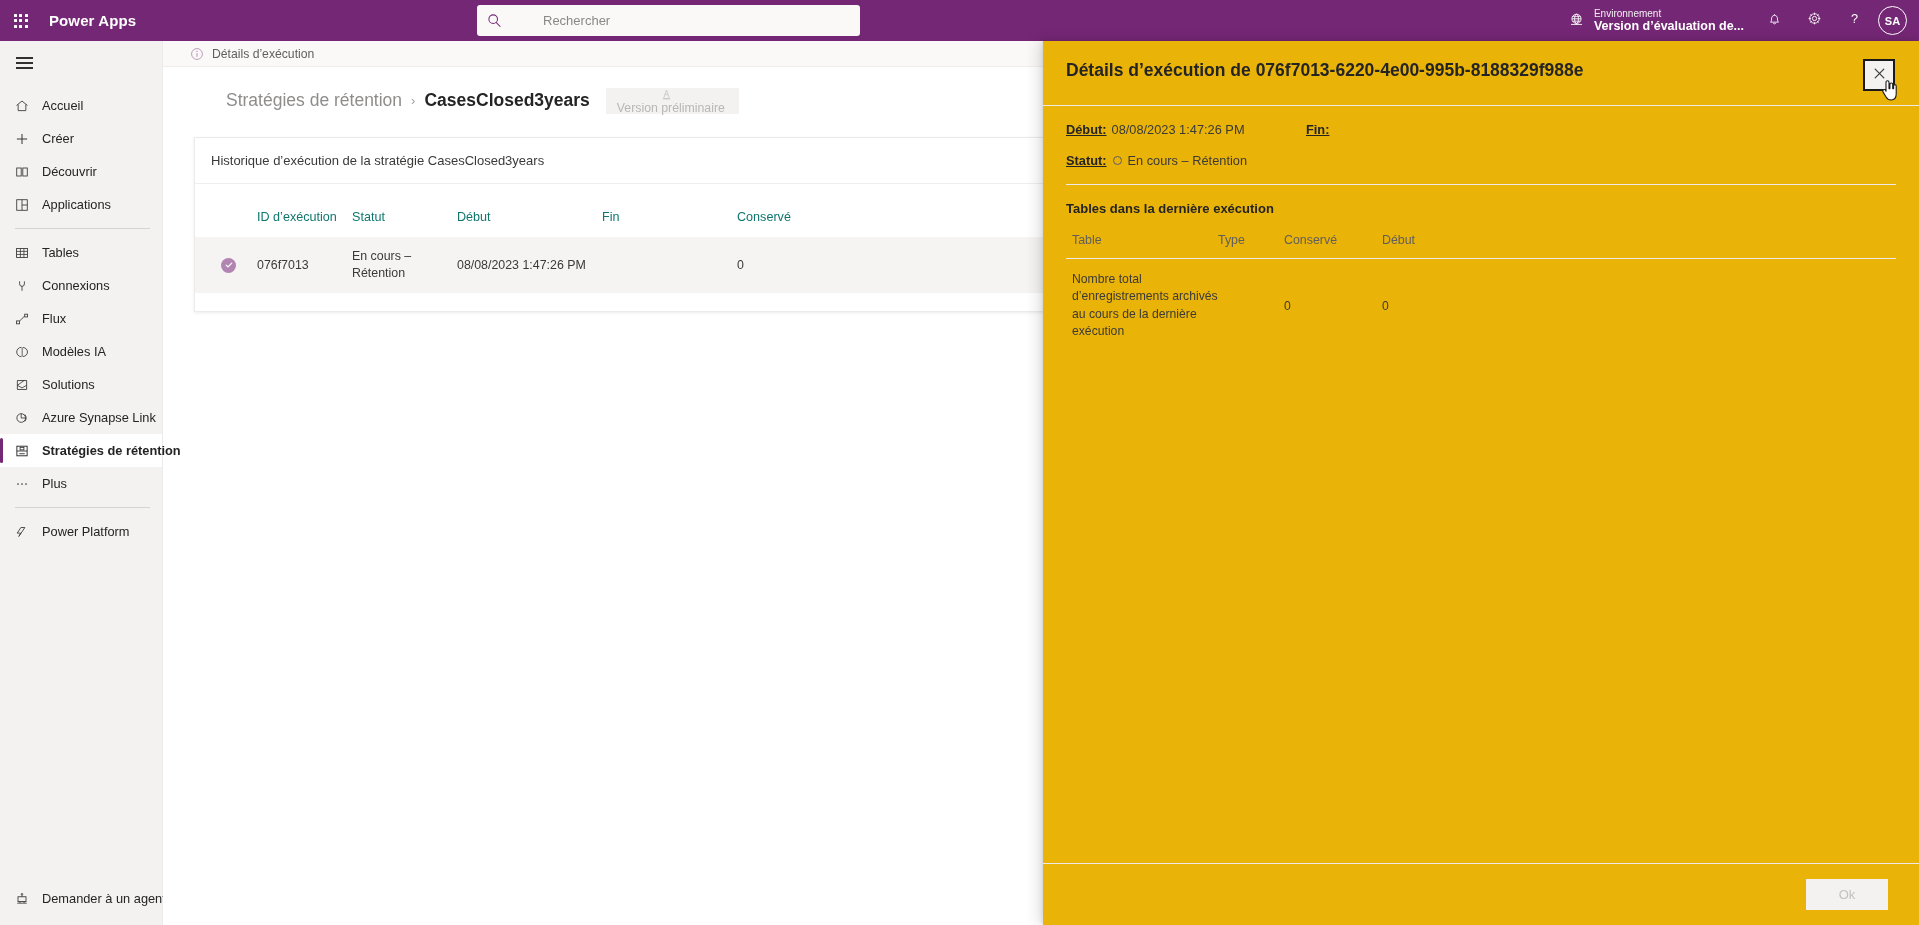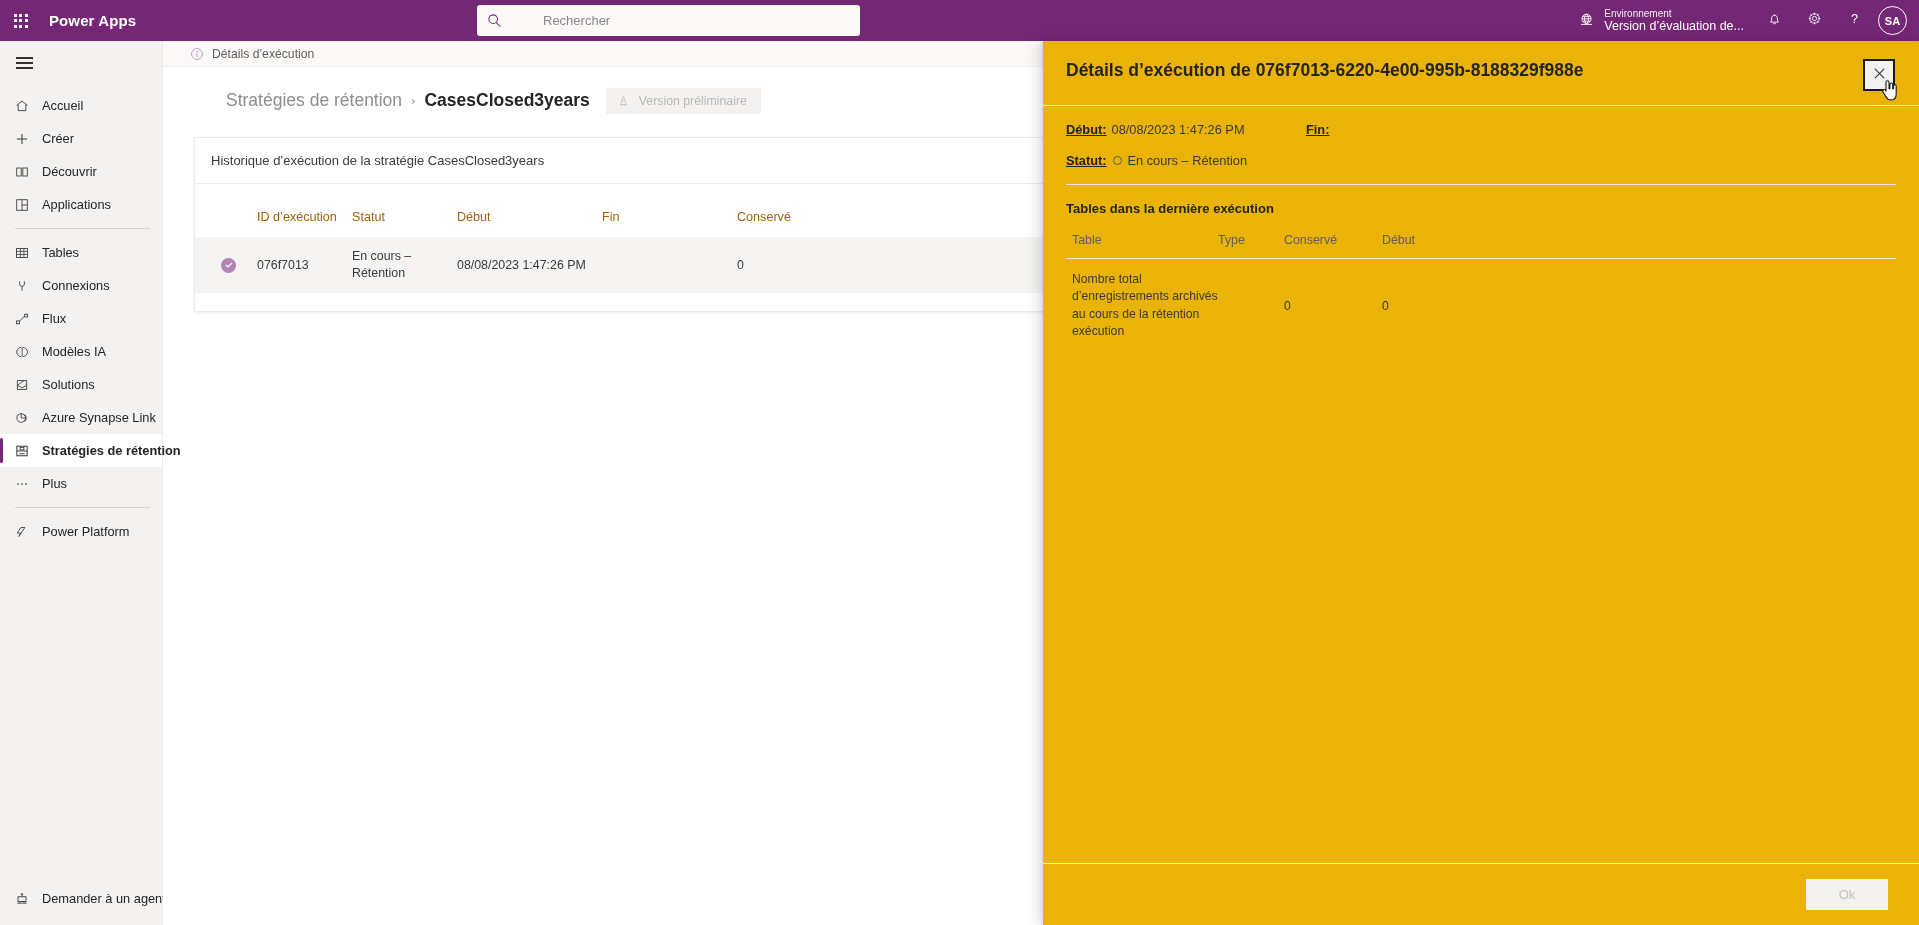--- a/index.html
+++ b/index.html
@@ -66,21 +66,21 @@
     display: flex; align-items: center;
   }
   .env-chip {
     display: flex; align-items: center;
     height: 41px; padding: 0 10px;
     color: #fff; cursor: pointer;
   }
   .env-chip .env-ico { margin-right: 9px; display:flex; }
   .env-text { line-height: 1.15; }
   .env-label { font-size: 10px; opacity: 0.92; }
-  .env-name  { font-size: 12.5px; font-weight: normal; }
+  .env-name  { font-size: 12.5px; font-weight: bold; }
   .tb-btn {
     width: 40px; height: 41px;
     display: flex; align-items: center; justify-content: center;
     cursor: pointer;
   }
   .avatar {
     width: 29px; height: 29px; margin: 0 12px 0 4px;
     border-radius: 50%;
     border: 1.2px solid #ffffff;
     color: #fff; font-size: 11px; font-weight: bold;
@@ -163,20 +163,21 @@
   .crumb-current {
     font-size: 17.5px; color: #242424; font-weight: bold; white-space: nowrap;
   }
   .preview-badge {
     margin-left: 16px;
     height: 26px; background: #f3f2f1;
     display: flex; align-items: center;
     padding: 0 14px 0 11px;
     color: #b9b7b5; font-size: 12.3px;
     white-space: nowrap;
+    flex-direction: column;
   }
   .preview-badge .cone { margin-right: 9px; display:flex; }
 
   .card {
     margin: 22px 0 0 31px;
     width: 1709px;
     background: #ffffff;
     border: 1px solid #edebe9;
     box-shadow: 0 1.2px 3.2px rgba(0,0,0,.08), 0 0.3px 0.9px rgba(0,0,0,.06);
   }
@@ -185,21 +186,21 @@
     display: flex; align-items: center;
     padding-left: 16px;
     border-bottom: 1px solid #f0eeec;
     font-size: 13px; color: #3b3a39;
   }
   .card-body { padding: 26px 0 18px 0; }
 
   table.hist { width: 100%; border-collapse: collapse; }
   table.hist th {
     text-align: left; font-weight: normal;
-    font-size: 12.6px; color: #a16207;
+    font-size: 12.6px; color: #0f766e;
     padding: 0 0 13px 0;
   }
   table.hist td {
     font-size: 12.4px; color: #3b3a39;
     padding: 11px 0;
     vertical-align: middle;
   }
   table.hist tbody tr { background: #f5f4f3; cursor: pointer; }
   .col-icon  { width: 62px; padding-left: 26px !important; }
   .col-id    { width: 95px; }
@@ -659,21 +660,21 @@
       <thead>
         <tr>
           <th class="t2-c1">Table</th>
           <th class="t2-c2">Type</th>
           <th class="t2-c3">Conservé</th>
           <th class="t2-c4">Début</th>
         </tr>
       </thead>
       <tbody>
         <tr>
-          <td class="t2-c1 wrapcell">Nombre total d’enregistrements archivés au cours de la rétention exécution</td>
+          <td class="t2-c1 wrapcell">Nombre total d’enregistrements archivés au cours de la dernière exécution</td>
           <td class="t2-c2"></td>
           <td class="t2-c3">0</td>
           <td class="t2-c4">0</td>
         </tr>
       </tbody>
     </table>
   </div>
 
   <div class="panel-foot">
     <button class="ok-btn">Ok</button>

